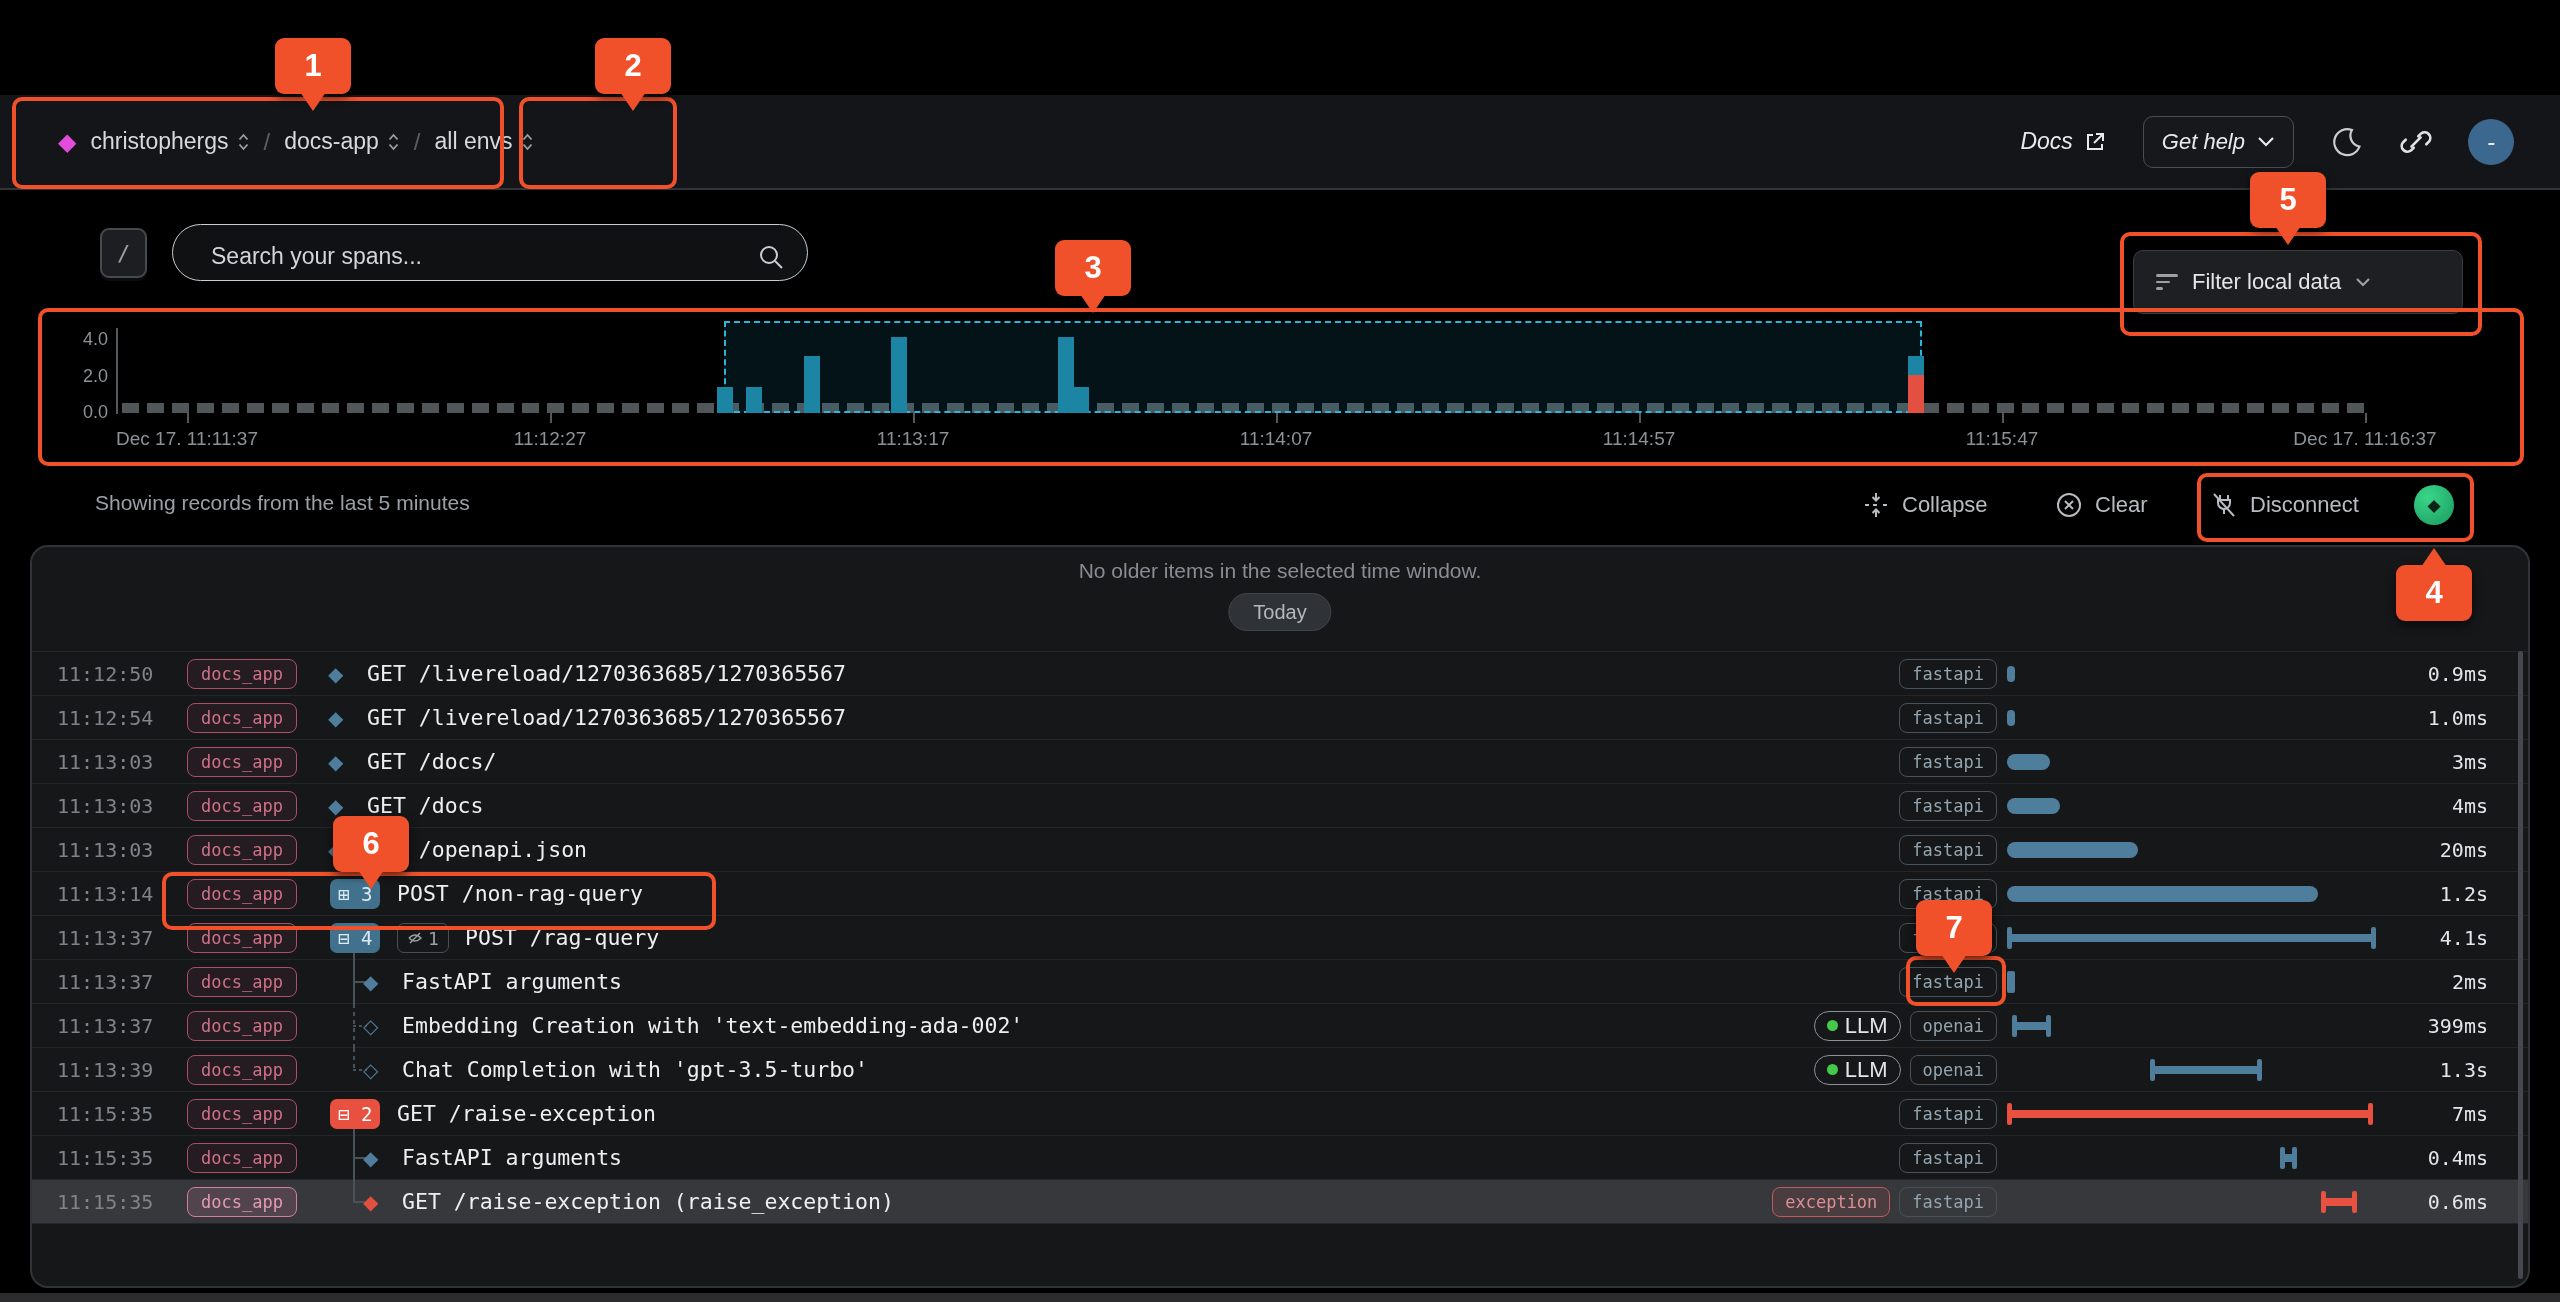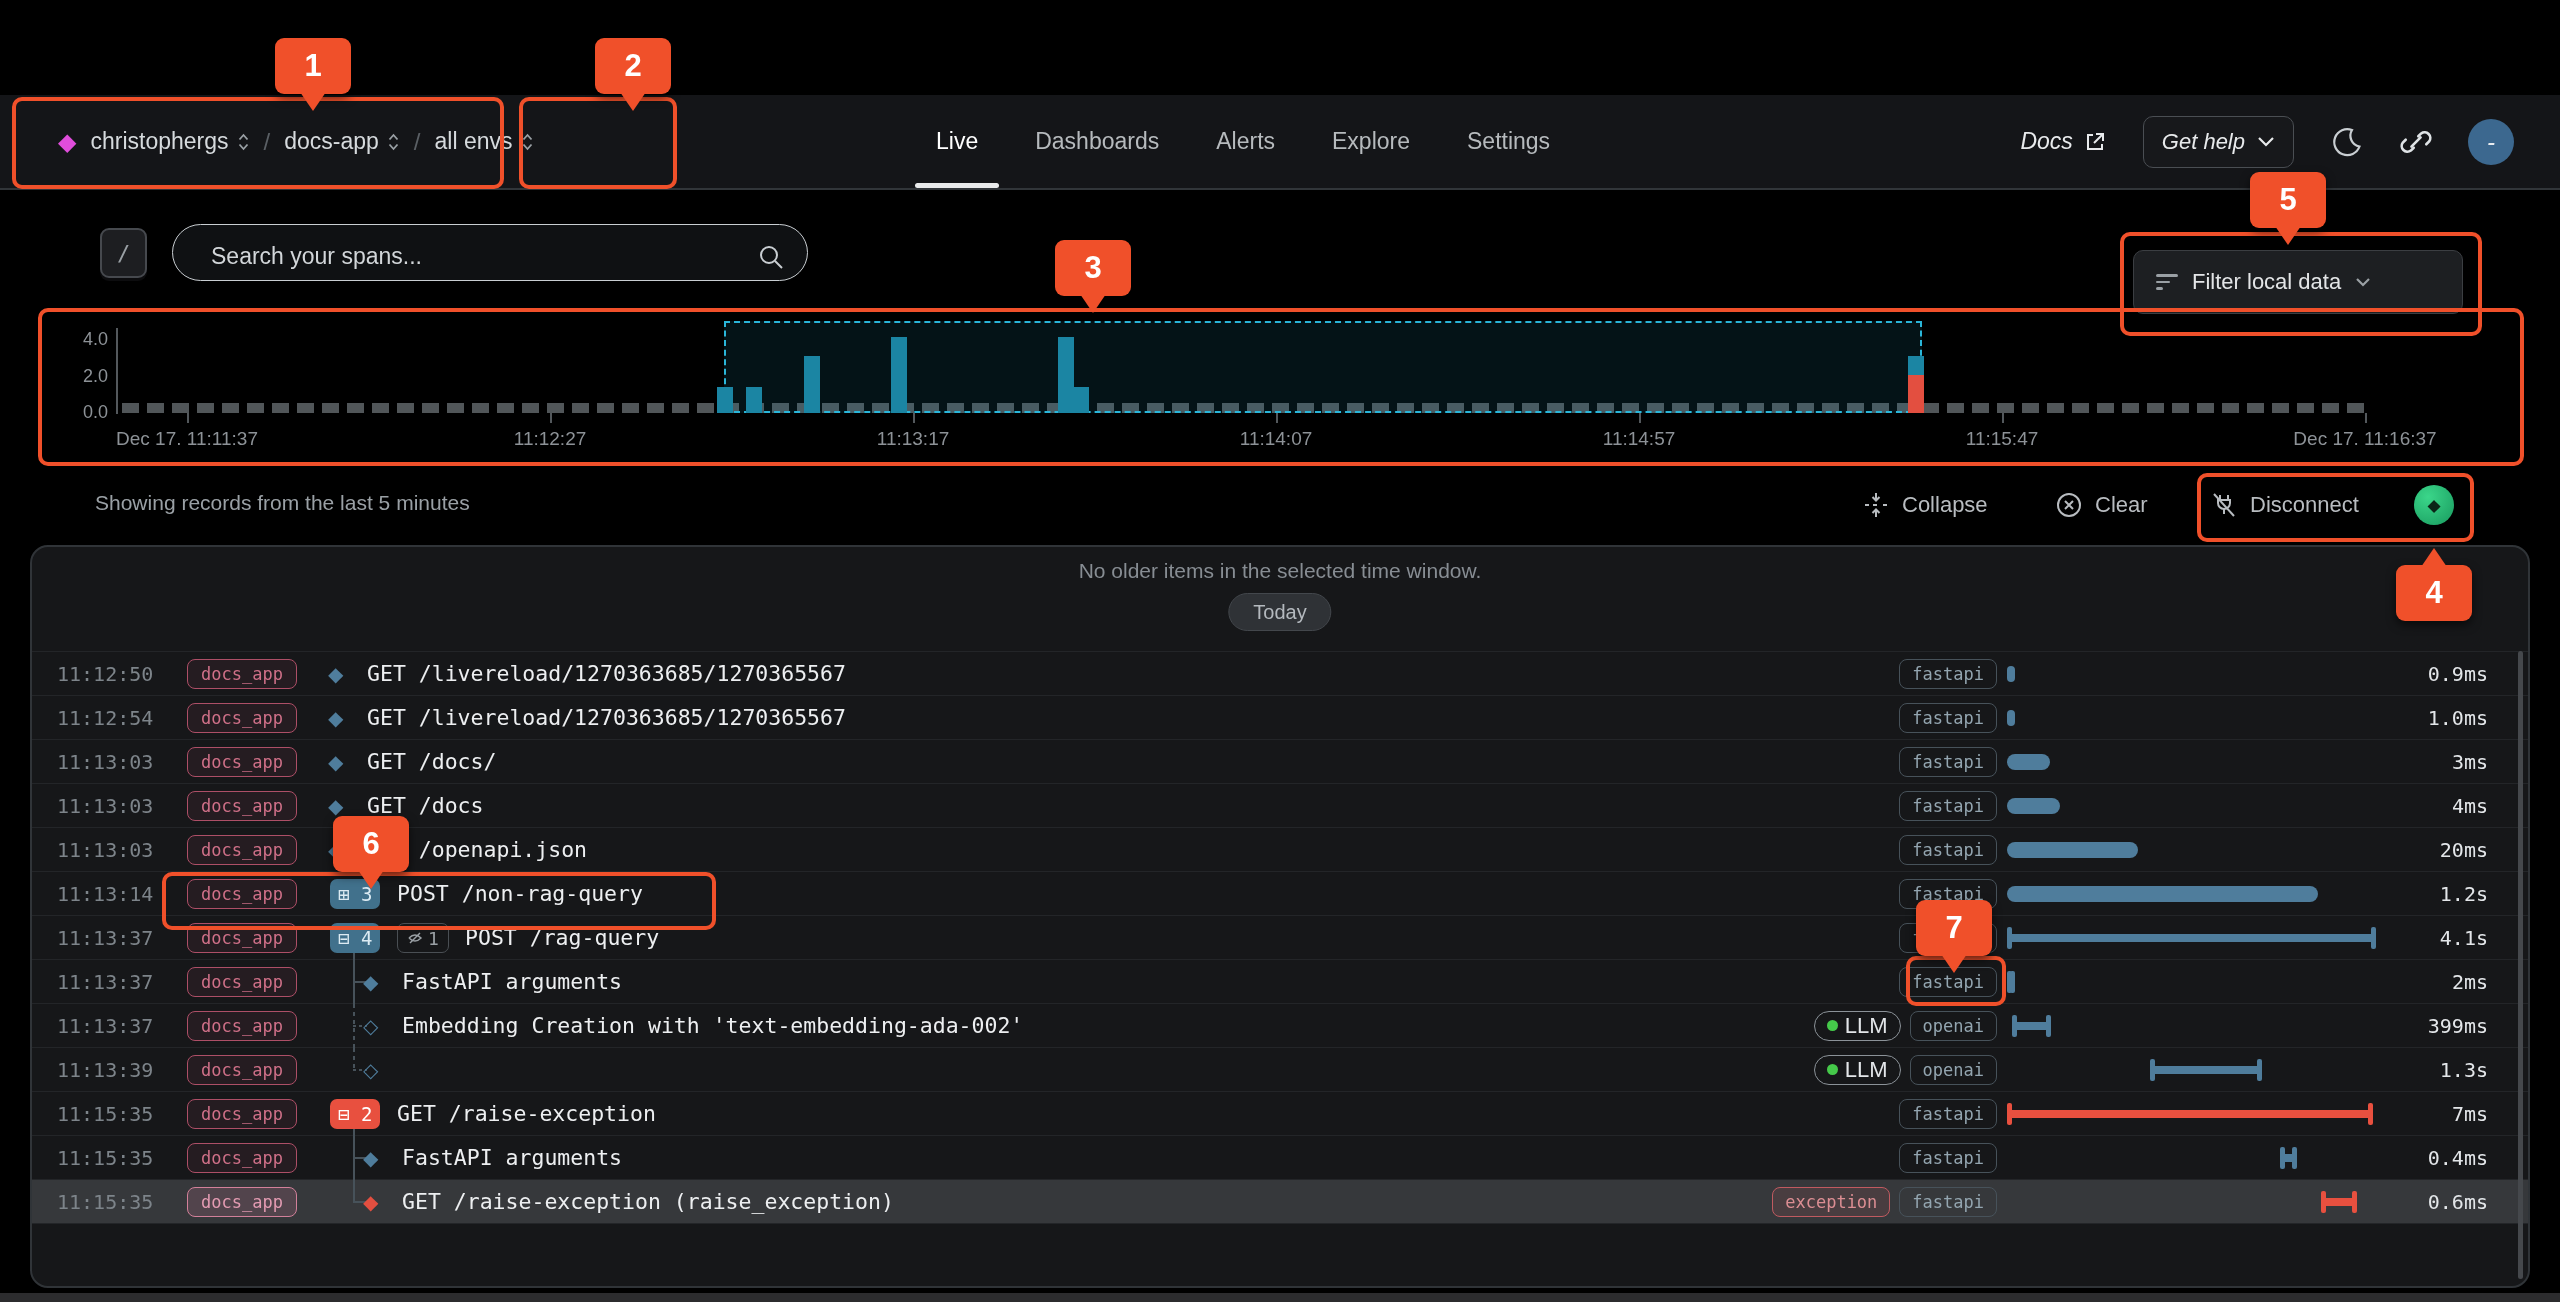--- a/index.html
+++ b/index.html
@@ -161,27 +161,20 @@
         <span>all envs</span>
         <span class="sort-icon">
           <svg width="13" height="20" viewBox="0 0 13 20">
               <path d="M2.5 7.5 L6.5 3 L10.5 7.5" fill="none" stroke="#9aa0a5" stroke-width="1.8"></path>
               <path d="M2.5 12.5 L6.5 17 L10.5 12.5" fill="none" stroke="#9aa0a5" stroke-width="1.8"></path>
             </svg>
         </span>
       </span>
     </div>
 
-    <nav id="tabs-nav">
-        <div class="tab active">Live</div>
-        <div class="tab">Dashboards</div>
-        <div class="tab">Alerts</div>
-        <div class="tab">Explore</div>
-        <div class="tab">Settings</div>
-      </nav>
 
     <div id="header-right">
       <span id="docs-link">
         <span>Docs</span>
         <span>
           <svg width="24" height="24" viewBox="0 0 24 24" fill="none" stroke="#e8eaec" stroke-width="2">
               <path d="M10 5 H5 V19 H19 V14"></path>
               <path d="M13 4 H20 V11"></path>
               <path d="M20 4 L11 13"></path>
             </svg>
@@ -556,20 +549,21 @@
             </div>
           </div>
           <div class="cell-duration mono">399ms</div>
         </div>
         <div class="row">
           <div class="cell-time mono">11:13:39</div>
           <div class="svc-badge mono">docs_app</div>
           <div class="trunk dashed" style="top: 0px; height: 22px;"></div>
           <div class="elbow dashed"></div>
           <div class="marker-diamond" style="left: 331px; color: rgb(79, 125, 156);">◇</div>
+          <div class="span-name mono" style="left: 370px;">Chat Completion with 'gpt-3.5-turbo'</div>
           <div class="tags">
             <div class="tag llm">
               <div class="dot"></div>
               <span>LLM</span>
             </div>
             <div class="tag">
               <span>openai</span>
             </div>
           </div>
           <div class="bar-area">

